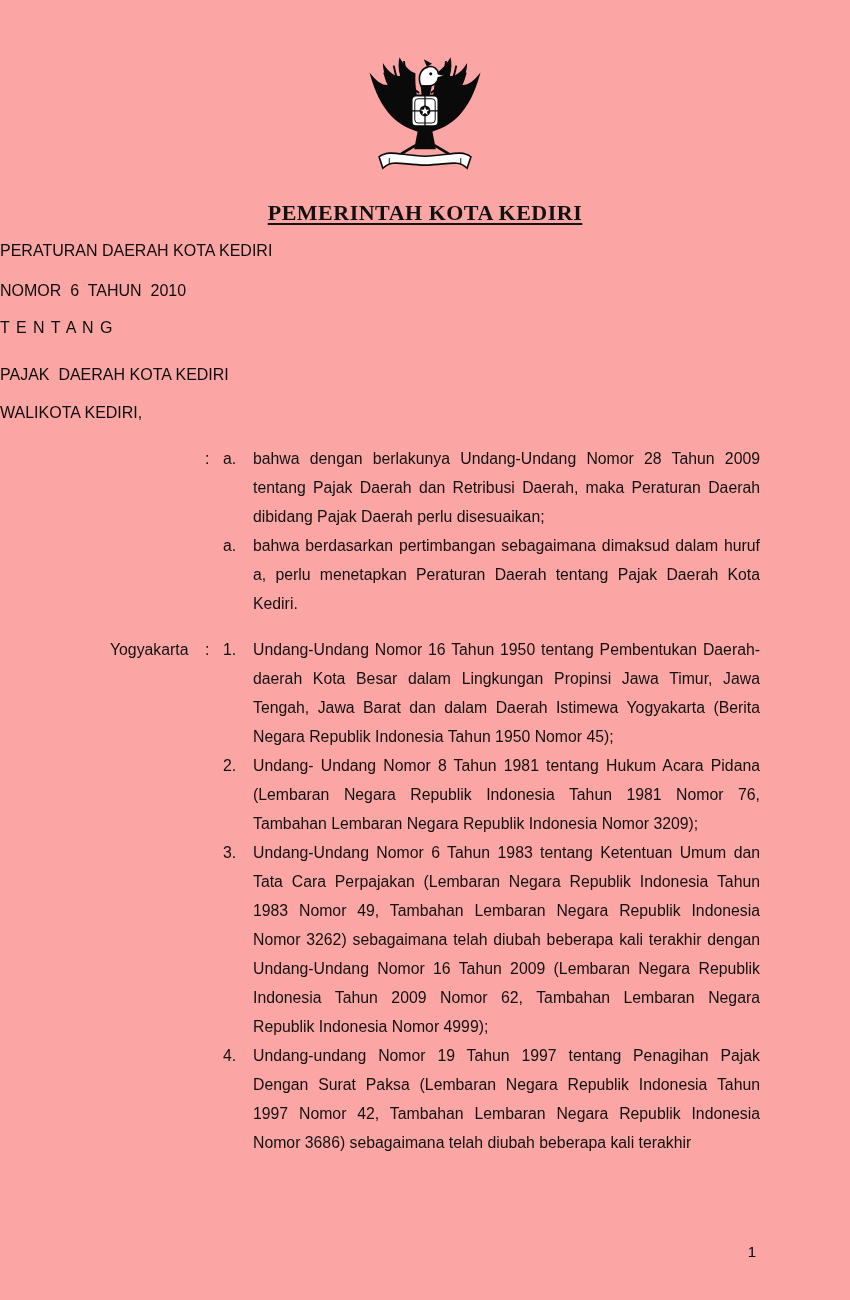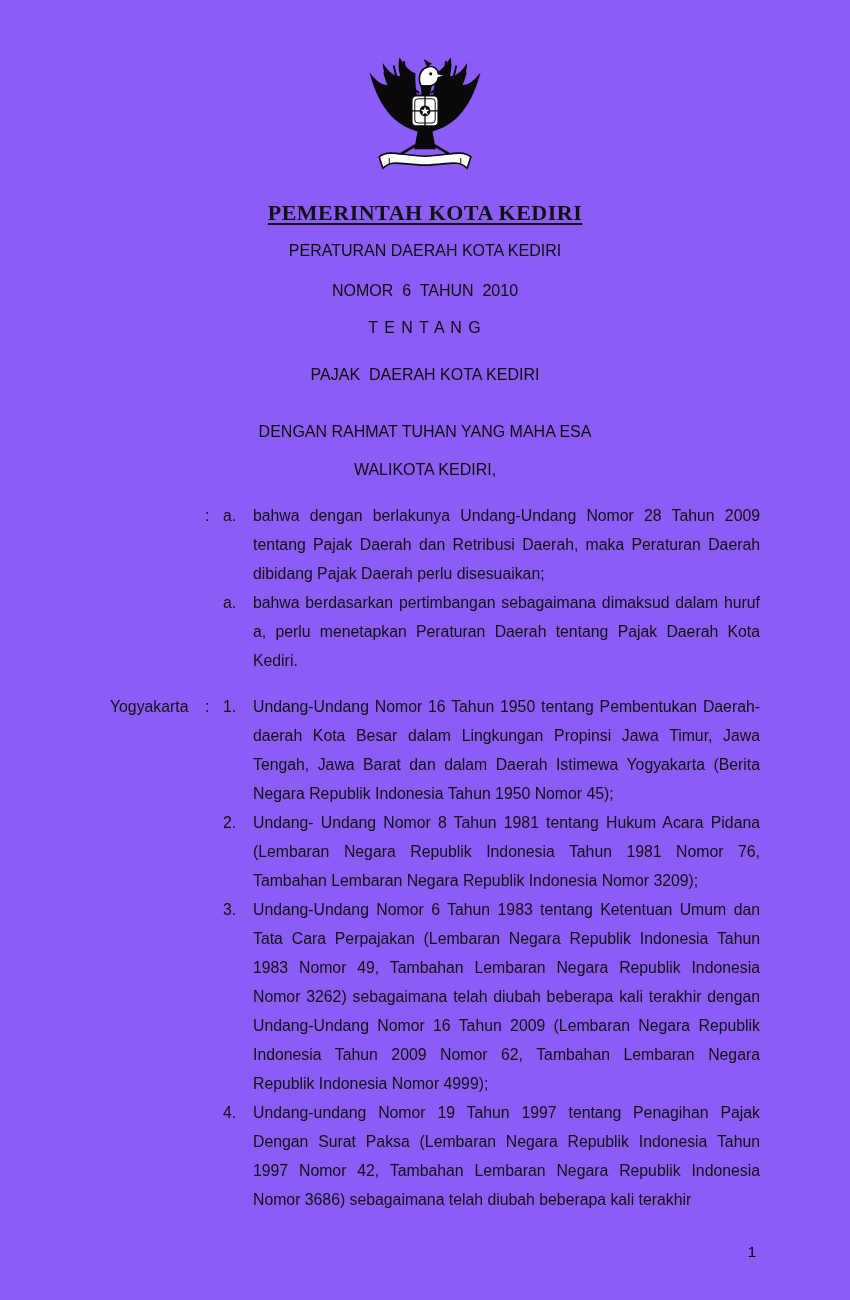--- a/index.html
+++ b/index.html
@@ -1,30 +1,30 @@
 <!DOCTYPE html>
 <html><head>
 <meta charset="utf-8">
 <style>
   html,body{margin:0;padding:0;background:#888;}
   .page{
     width:850px;height:1300px;position:relative;margin:0 auto;
-    background:#8b5cf6;color:#111;box-sizing:border-box;
+    background:#fca5a5;color:#111;box-sizing:border-box;
     font-family:"Liberation Sans","DejaVu Sans",sans-serif;
     overflow:hidden;
   }
   .emblem-wrap{padding-top:56px;display:flex;justify-content:center;}
   .doc-title{
     margin:10px 0 0;text-align:center;
     font-family:"Liberation Serif","DejaVu Serif",serif;
     font-size:22px;font-weight:bold;letter-spacing:.5px;
     text-decoration:underline;text-underline-offset:3px;
   }
   .sub{
-    text-align:center;font-size:16px;line-height:20px;
+    font-size:16px;line-height:20px;
     white-space:pre-wrap;color:#0d0d0d;
   }
   .sub-peraturan{margin-top:15px;}
   .sub-nomor{margin-top:20px;}
   .sub-tentang{margin-top:17px;letter-spacing:1px;}
   .sub-subject{margin-top:27px;}
   .sub-invocation{margin-top:37px;}
   .sub-authority{margin-top:18px;}
   .doc-body{margin:21px 90px 0 110px;}
   .section{
@@ -96,21 +96,20 @@
                L166,176 C152,162 138,170 100,171 C62,170 48,162 34,176 Z" fill="#fff" stroke="#0a0a0a" stroke-width="2.5"></path>
       <path class="ln" d="M44,160 L44,170 M156,160 L156,170" stroke-width="1.5"></path>
     </svg>
   </div>
 
   <h1 class="doc-title">PEMERINTAH KOTA KEDIRI</h1>
   <div class="sub sub-peraturan">PERATURAN DAERAH KOTA KEDIRI</div>
   <div class="sub sub-nomor">NOMOR  6  TAHUN  2010</div>
   <div class="sub sub-tentang">T E N T A N G</div>
   <div class="sub sub-subject">PAJAK  DAERAH KOTA KEDIRI</div>
-  <div class="sub sub-invocation">DENGAN RAHMAT TUHAN YANG MAHA ESA</div>
   <div class="sub sub-authority">WALIKOTA KEDIRI,</div>
 
   <div class="doc-body">
 
     <div class="section">
       <div class="cell colon">:</div>
       <div class="cell marker">a.</div>
       <div class="cell itext">bahwa dengan berlakunya Undang-Undang Nomor 28 Tahun 2009 tentang Pajak Daerah dan Retribusi Daerah, maka Peraturan Daerah dibidang Pajak Daerah perlu disesuaikan;</div>
 
       <div class="cell lbl"></div>

